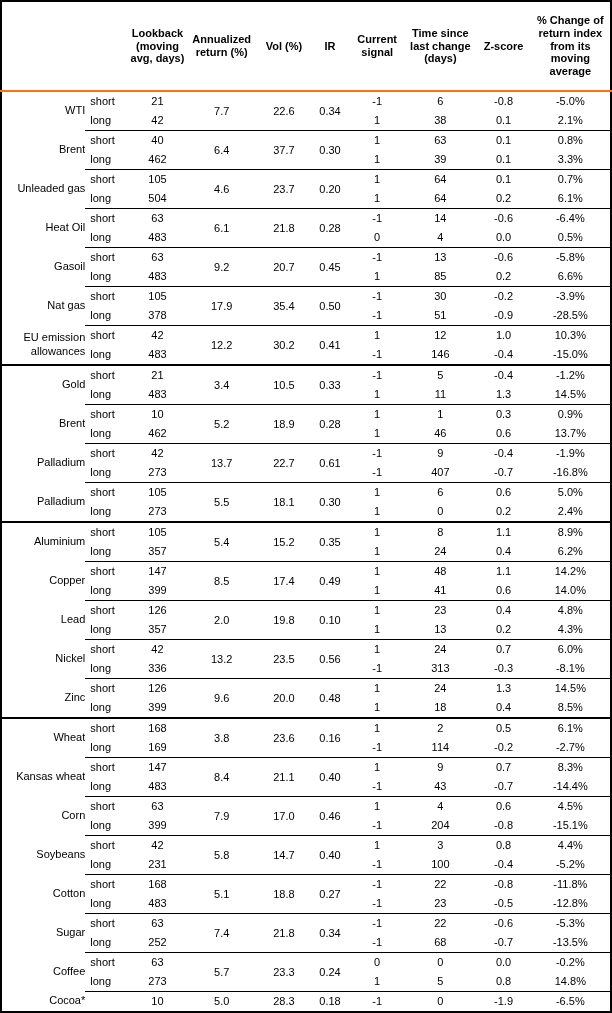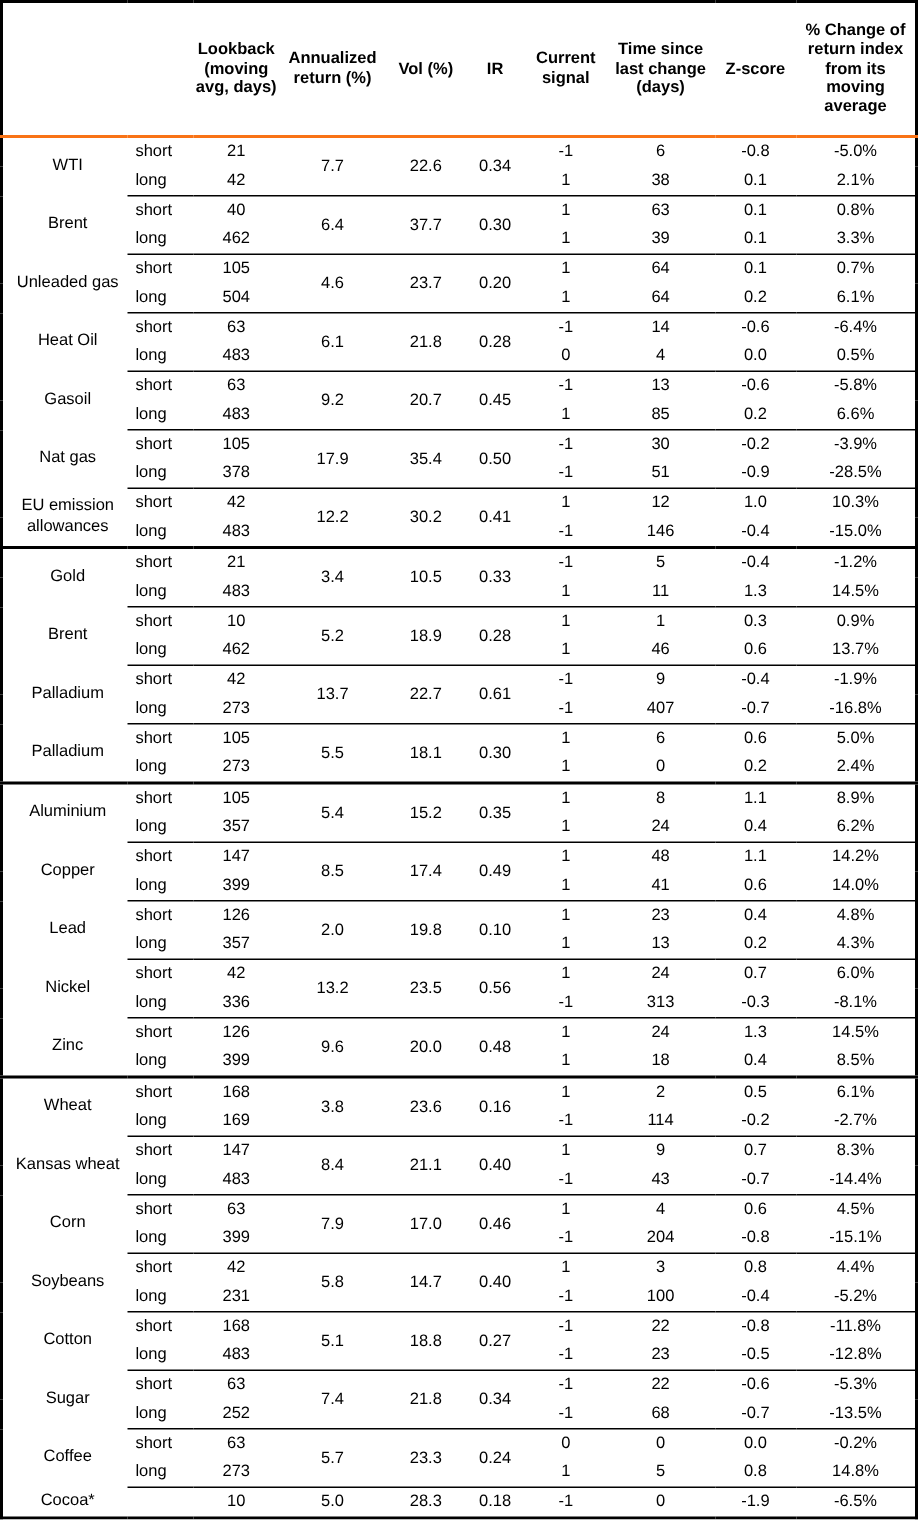--- a/index.html
+++ b/index.html
@@ -25,21 +25,21 @@
   }
   thead th {
     font-weight:bold;
     height:88px;
     line-height:1.18;
     text-align:center;
     border-bottom:2px solid #f97316;
     vertical-align:middle;
   }
   tbody td { height:19px; line-height:19px; text-align:center; white-space:nowrap; }
-  td.name { text-align:center; padding-left:3px; line-height:1.25; white-space:normal; }
+  td.name { text-align:right; padding-left:3px; line-height:1.25; white-space:normal; }
   td.leg  { text-align:left; padding-left:5px; }
   tr.comm-start td:not(.name) { border-top:1px solid #000; }
   tr.group-start td { border-top:2px solid #000; }
 </style>
 </head>
 <body>
 
 <div class="page">
 
   <table>

